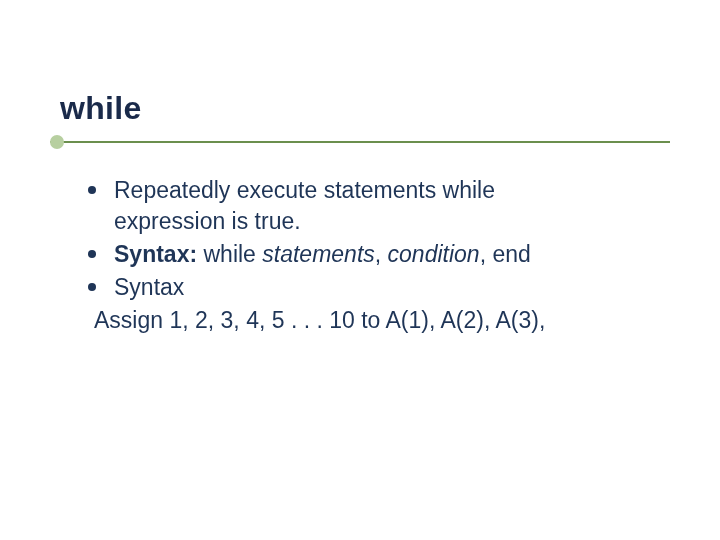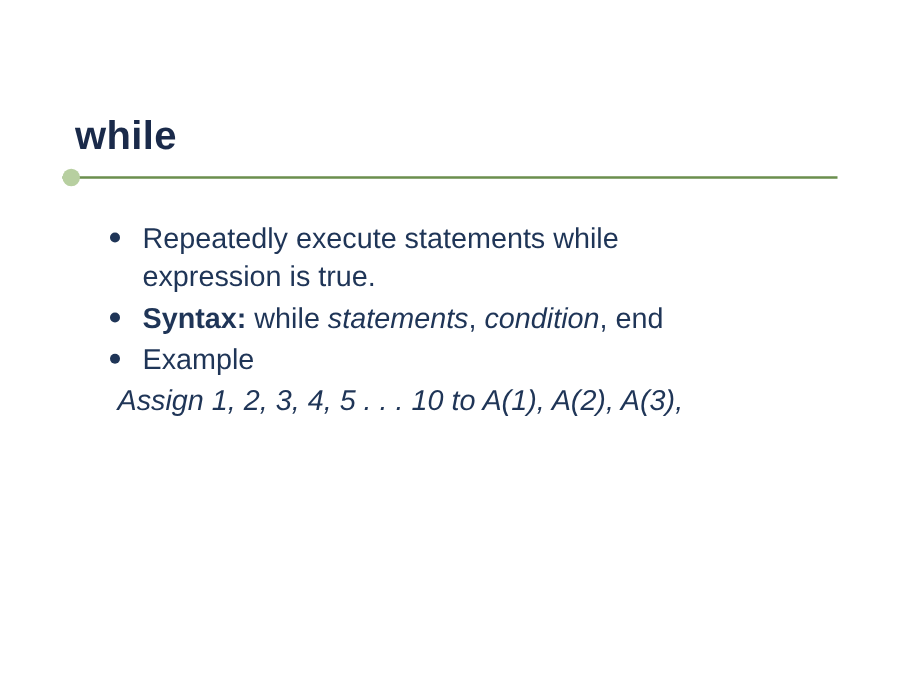--- a/index.html
+++ b/index.html
@@ -71,21 +71,20 @@
     left: 0;
     top: 11px;
     width: 8px;
     height: 8px;
     border-radius: 50%;
     background: #1f3557;
   }
   .content .sub {
     padding-left: 6px;
     margin-top: 2px;
-    font-style: italic;
   }
   .bold { font-weight: bold; }
   .italic { font-style: italic; }
 </style>
 </head>
 <body>
 
 <div class="slide">
   <div class="title-row">
     <div class="title">while</div>
@@ -98,20 +97,20 @@
   <div class="content">
     <ul>
       <li>
         <span>Repeatedly execute statements while</span><br>
         <span>expression is true.</span>
       </li>
       <li>
         <span class="bold">Syntax:</span><span> while </span><span class="italic">statements</span><span>, </span><span class="italic">condition</span><span>, end</span>
       </li>
       <li>
-        <span>Example</span>
+        <span>Syntax</span>
       </li>
     </ul>
     <div class="sub">
       <div>Assign 1, 2, 3, 4, 5 . . . 10 to A(1), A(2), A(3),</div>
     </div>
   </div>
 </div>
 
 </body></html>

